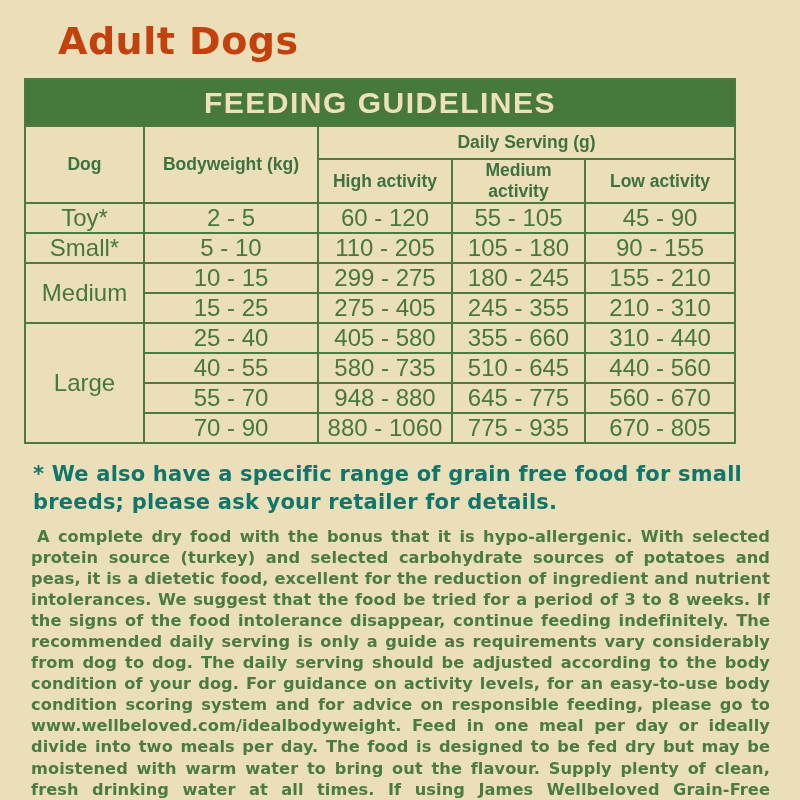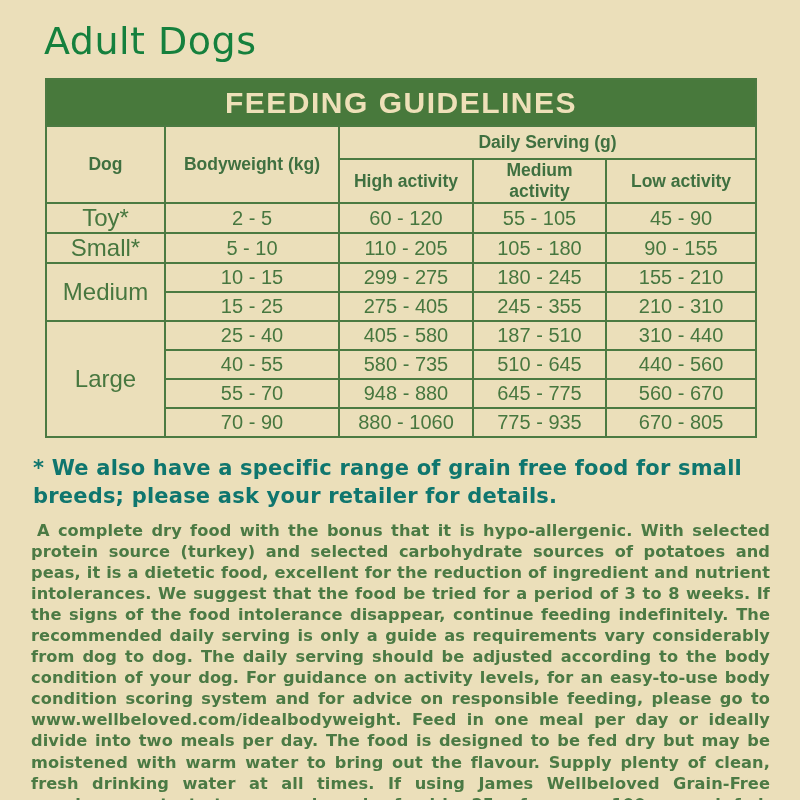--- a/index.html
+++ b/index.html
@@ -13,33 +13,33 @@
     font-family: "DejaVu Sans", sans-serif;
     overflow: hidden;
   }
   .page {
     width: 800px;
     height: 800px;
     box-sizing: border-box;
     padding-top: 20px;
   }
   h1.page-title {
-    margin: 0 0 16px 44px;
+    margin: 0 0 16px 58px;
     font-size: 38px;
     line-height: 42px;
-    font-weight: normal;
-    color: #15803d;
+    font-weight: bold;
+    color: #c2410c;
     letter-spacing: 0.5px;
     font-family: "DejaVu Sans", sans-serif;
   }
   table.feeding {
     border-collapse: collapse;
     table-layout: fixed;
     width: 710px;
-    margin-left: 45px;
+    margin-left: 24px;
     font-family: "Liberation Sans", sans-serif;
     color: #43743f;
   }
   table.feeding th, table.feeding td {
     border: 2px solid #4b7a42;
     text-align: center;
     vertical-align: middle;
     padding: 0;
   }
   th.banner {
@@ -52,21 +52,21 @@
     font-family: "Liberation Sans", sans-serif;
   }
   th.hdr {
     font-size: 17.5px;
     font-weight: bold;
     color: #3f7040;
   }
   tr.hdr-row1 th { height: 31px; }
   tr.hdr-row2 th { height: 31px; }
   td.cell, td.group-cell {
-    font-size: 20px;
+    font-size: 24px;
     font-weight: normal;
     color: #47773f;
     height: 27px;
   }
   td.group-cell { font-size: 24px; }
   p.footnote {
     margin: 17px 28px 0 33px;
     font-size: 21px;
     line-height: 1.33;
     font-weight: bold;
@@ -139,21 +139,21 @@
         <tr>
           <td class="cell">15 - 25</td>
           <td class="cell">275 - 405</td>
           <td class="cell">245 - 355</td>
           <td class="cell">210 - 310</td>
         </tr>
         <tr>
           <td class="group-cell" rowspan="4">Large</td>
           <td class="cell">25 - 40</td>
           <td class="cell">405 - 580</td>
-          <td class="cell">187 - 510</td>
+          <td class="cell">355 - 660</td>
           <td class="cell">310 - 440</td>
         </tr>
         <tr>
           <td class="cell">40 - 55</td>
           <td class="cell">580 - 735</td>
           <td class="cell">510 - 645</td>
           <td class="cell">440 - 560</td>
         </tr>
         <tr>
           <td class="cell">55 - 70</td>

